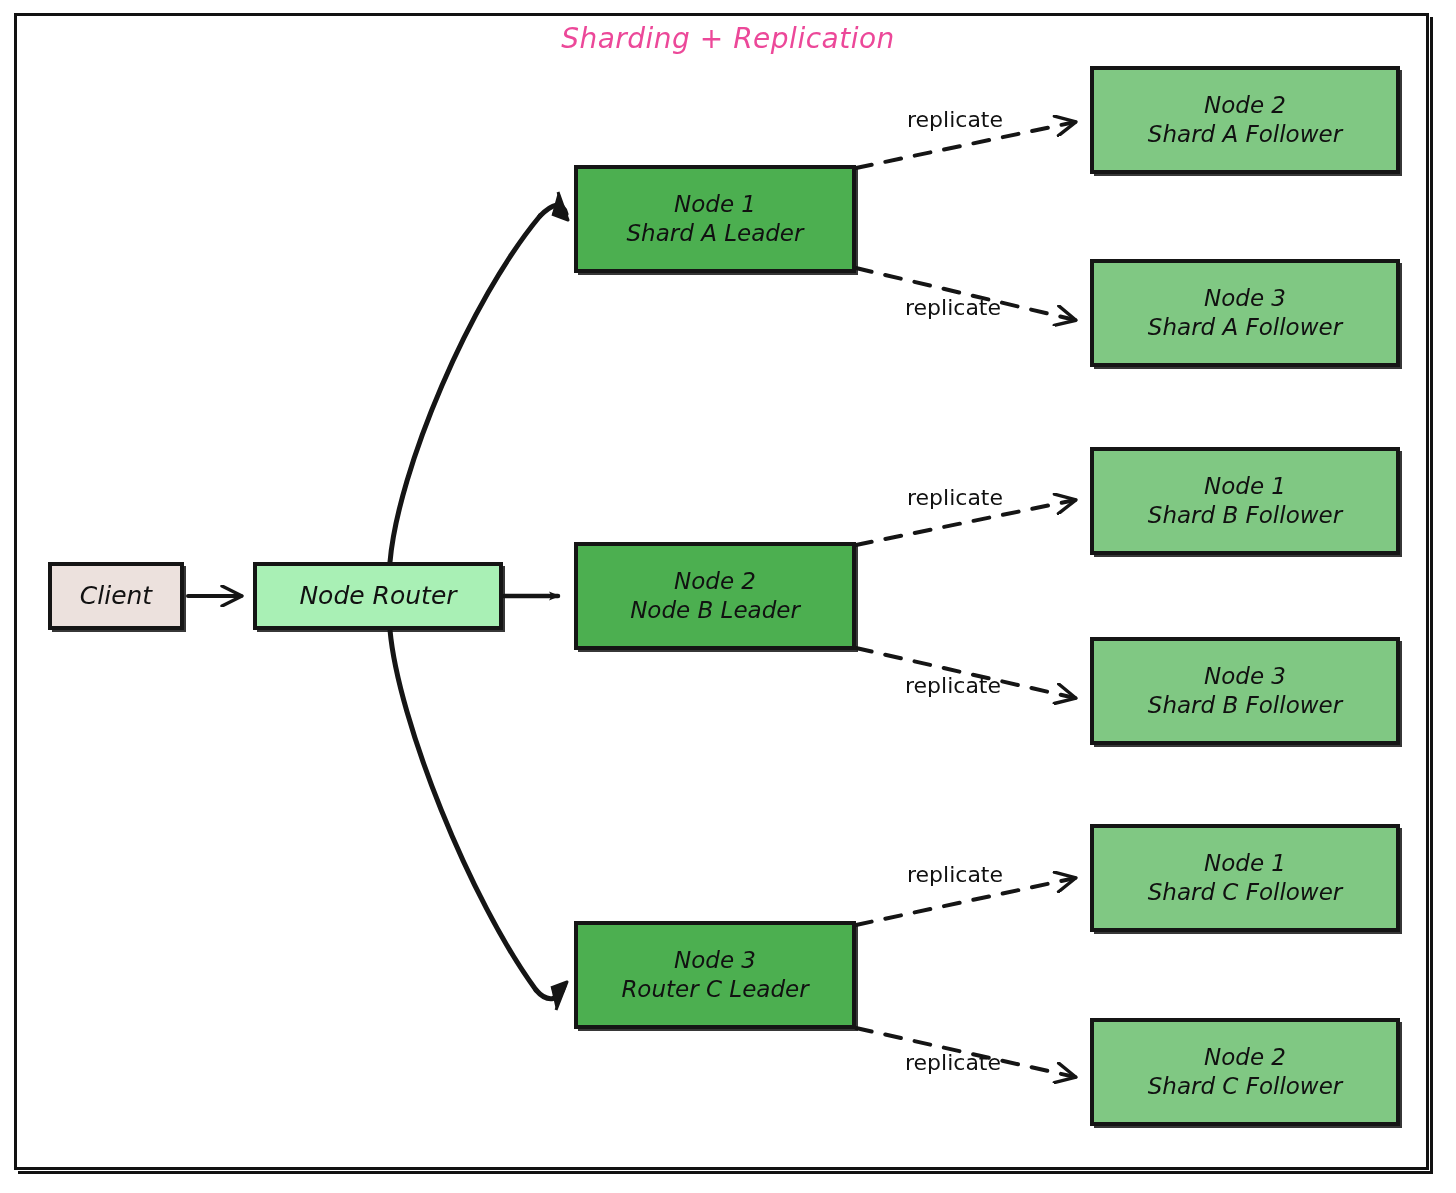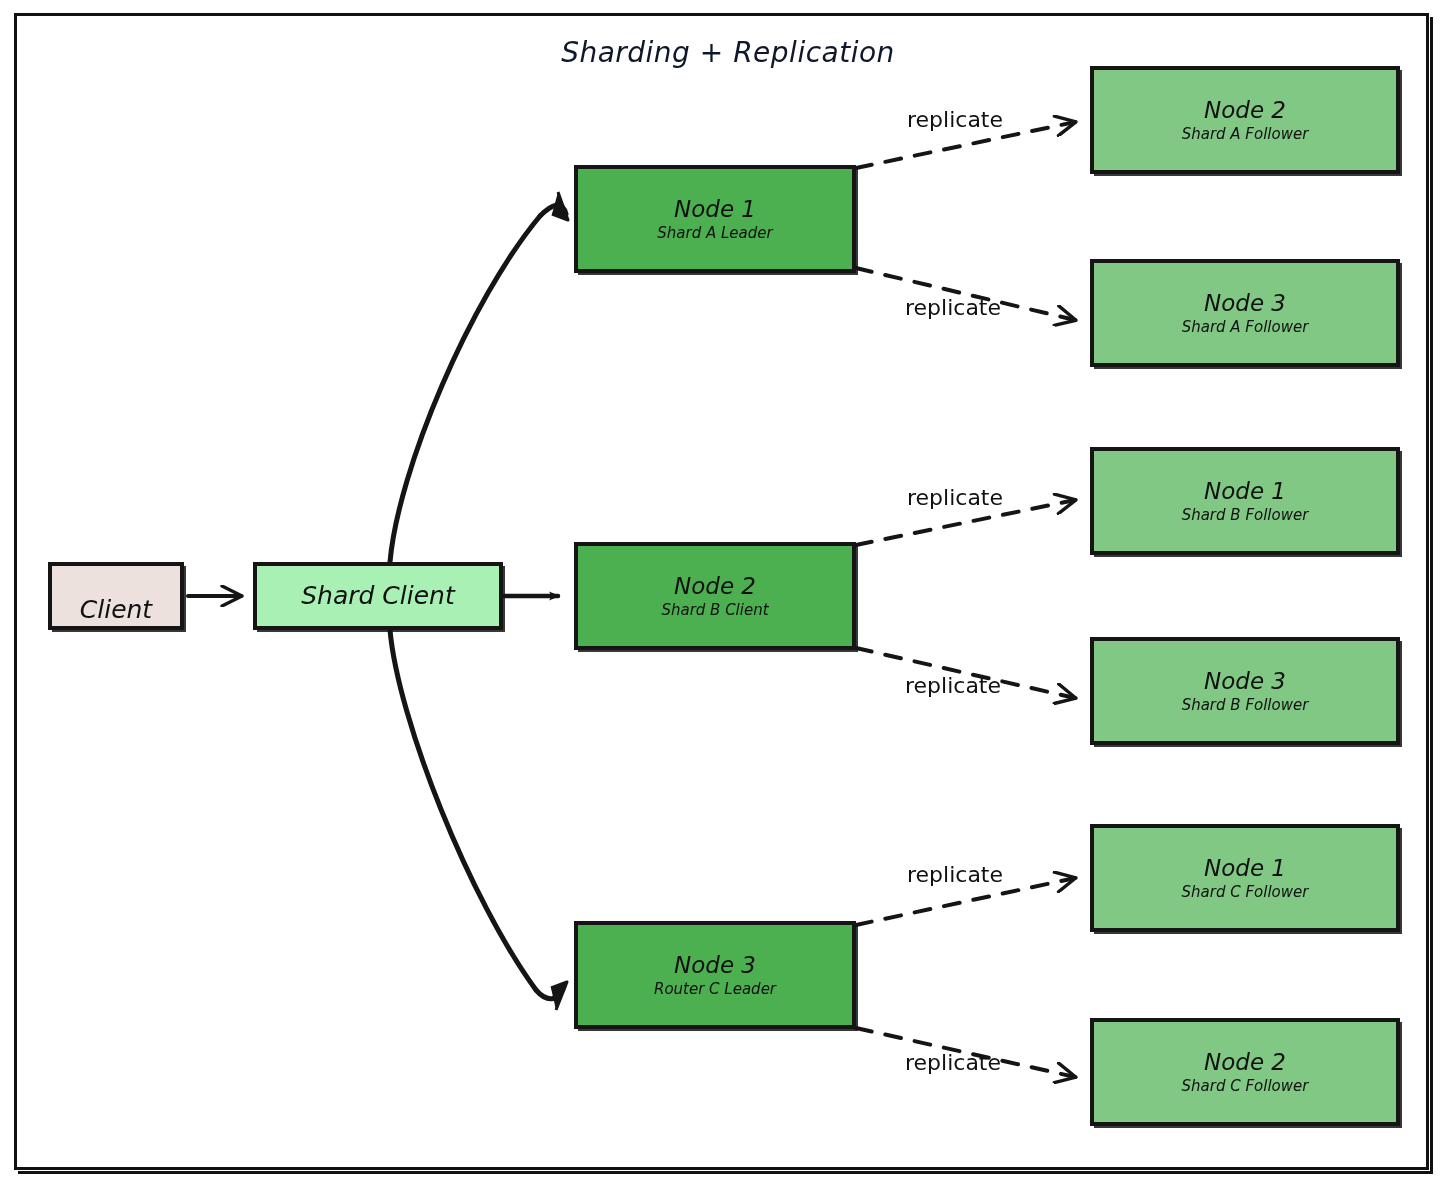--- a/index.html
+++ b/index.html
@@ -32,28 +32,28 @@
     width: 1415px;
     height: 1157px;
     border-right: 3px solid #111111;
     border-bottom: 3px solid #111111;
     box-sizing: border-box;
   }
 
   #title {
     position: absolute;
     left: 0;
-    top: 36px;
+    top: 22px;
     width: 1456px;
     text-align: center;
     font-family: "DejaVu Sans", sans-serif;
     font-size: 28px;
     font-style: italic;
     font-weight: 500;
-    color: #0f172a;
+    color: #ec4899;
     letter-spacing: 0.5px;
   }
 
   svg#edges {
     position: absolute;
     left: 0;
     top: 0;
     width: 1456px;
     height: 1193px;
     pointer-events: none;
@@ -68,26 +68,25 @@
     align-items: center;
     justify-content: center;
     font-family: "DejaVu Sans", sans-serif;
     font-style: italic;
     color: #111111;
     line-height: 1.28;
     text-align: center;
     box-shadow: 3px 3px 0 -1px rgba(20,20,20,0.85);
   }
   .node .l1 { font-size: 23px; }
-  .node .l2 { font-size: 15px; }
+  .node .l2 { font-size: 23px; }
 
   .node.client {
     background: #ece1dd;
     border-width: 4px;
-    justify-content: flex-end;
   }
   .node.client .l1 { font-size: 25px; }
   .node.router {
     background: #a9f0b5;
     border-width: 4px;
   }
   .node.router .l1 { font-size: 25px; }
   .node.leader {
     background: #4caf50;
     border-width: 4px;
@@ -165,31 +164,31 @@
     <g>
       <path d="M856,1028 L1075,1077" stroke="#151515" stroke-width="4" fill="none" stroke-dasharray="16 14" stroke-linecap="round" marker-end="url(#openArrow)"></path>
     </g>
   </svg>
 
   <div class="node client" style="left:48px; top:562px; width:136px; height:68px;">
     <span class="l1">Client</span>
   </div>
 
   <div class="node router" style="left:253px; top:562px; width:250px; height:68px;">
-    <span class="l1">Shard Client</span>
+    <span class="l1">Node Router</span>
   </div>
 
   <div class="node leader" style="left:574px; top:165px; width:282px; height:108px;">
     <span class="l1">Node 1</span>
     <span class="l2">Shard A Leader</span>
   </div>
 
   <div class="node leader" style="left:574px; top:542px; width:282px; height:108px;">
     <span class="l1">Node 2</span>
-    <span class="l2">Shard B Client</span>
+    <span class="l2">Node B Leader</span>
   </div>
 
   <div class="node leader" style="left:574px; top:921px; width:282px; height:108px;">
     <span class="l1">Node 3</span>
     <span class="l2">Router C Leader</span>
   </div>
 
   <div class="node follower" style="left:1090px; top:66px; width:310px; height:108px;">
     <span class="l1">Node 2</span>
     <span class="l2">Shard A Follower</span>

